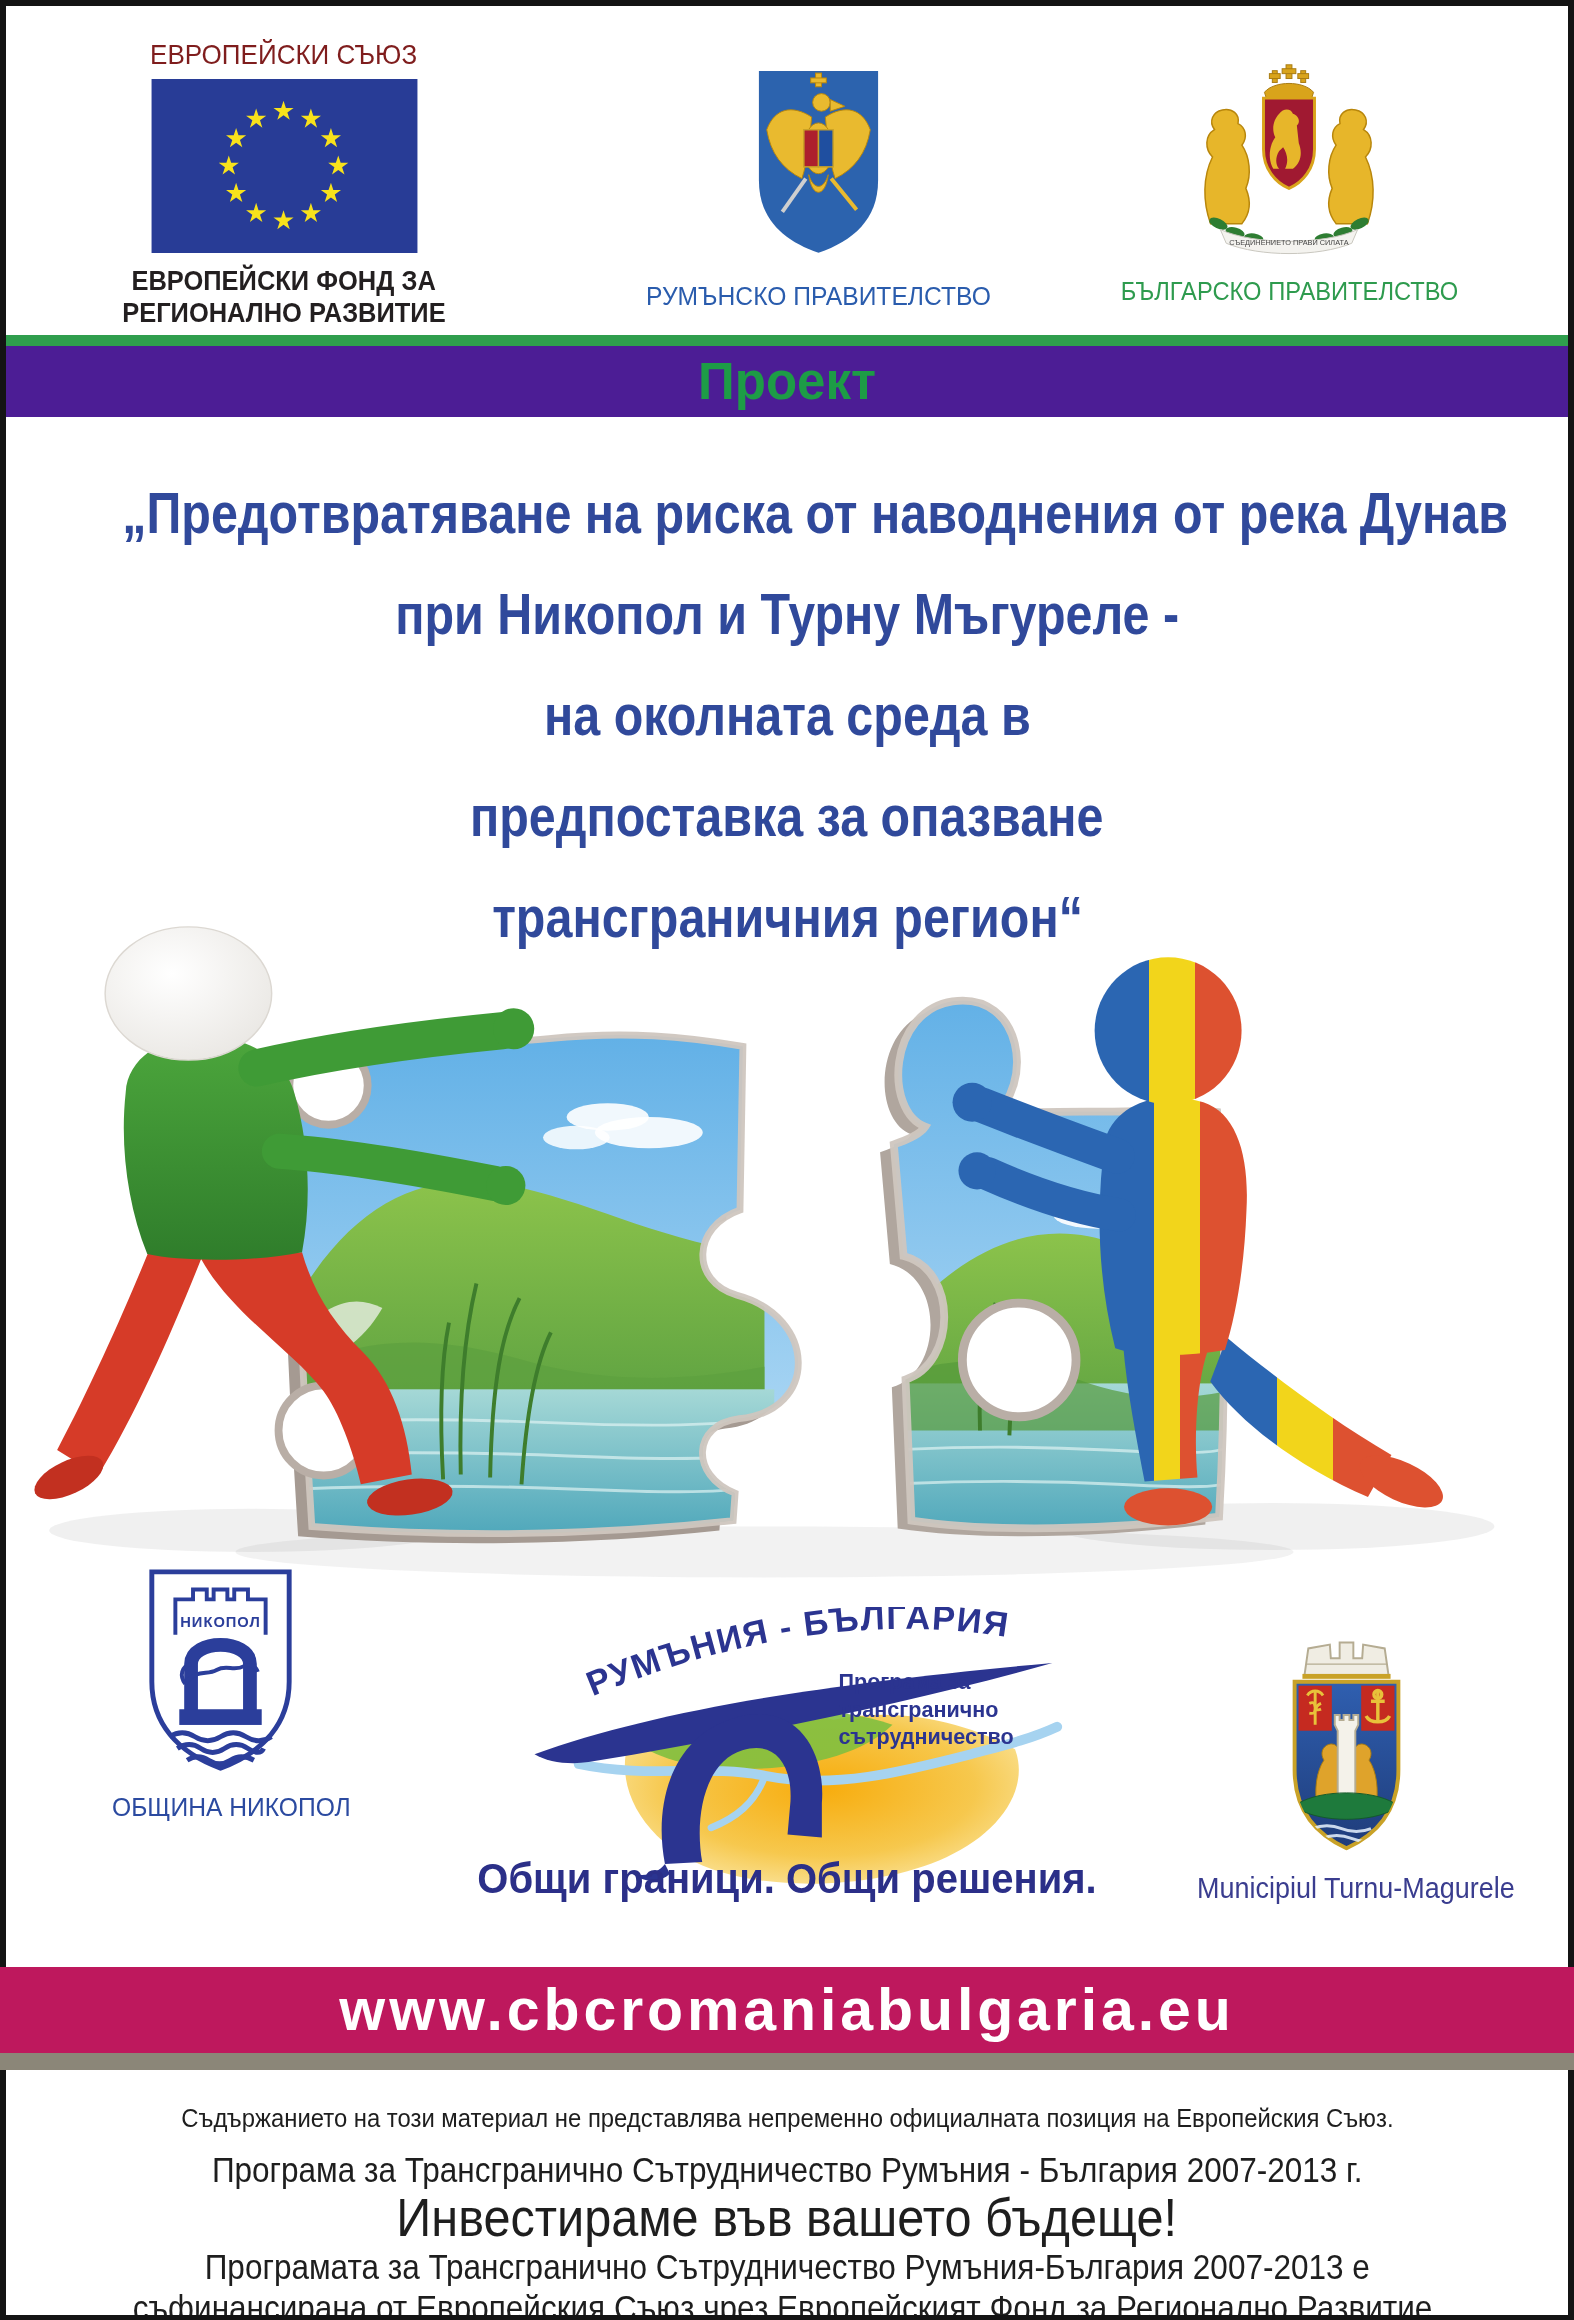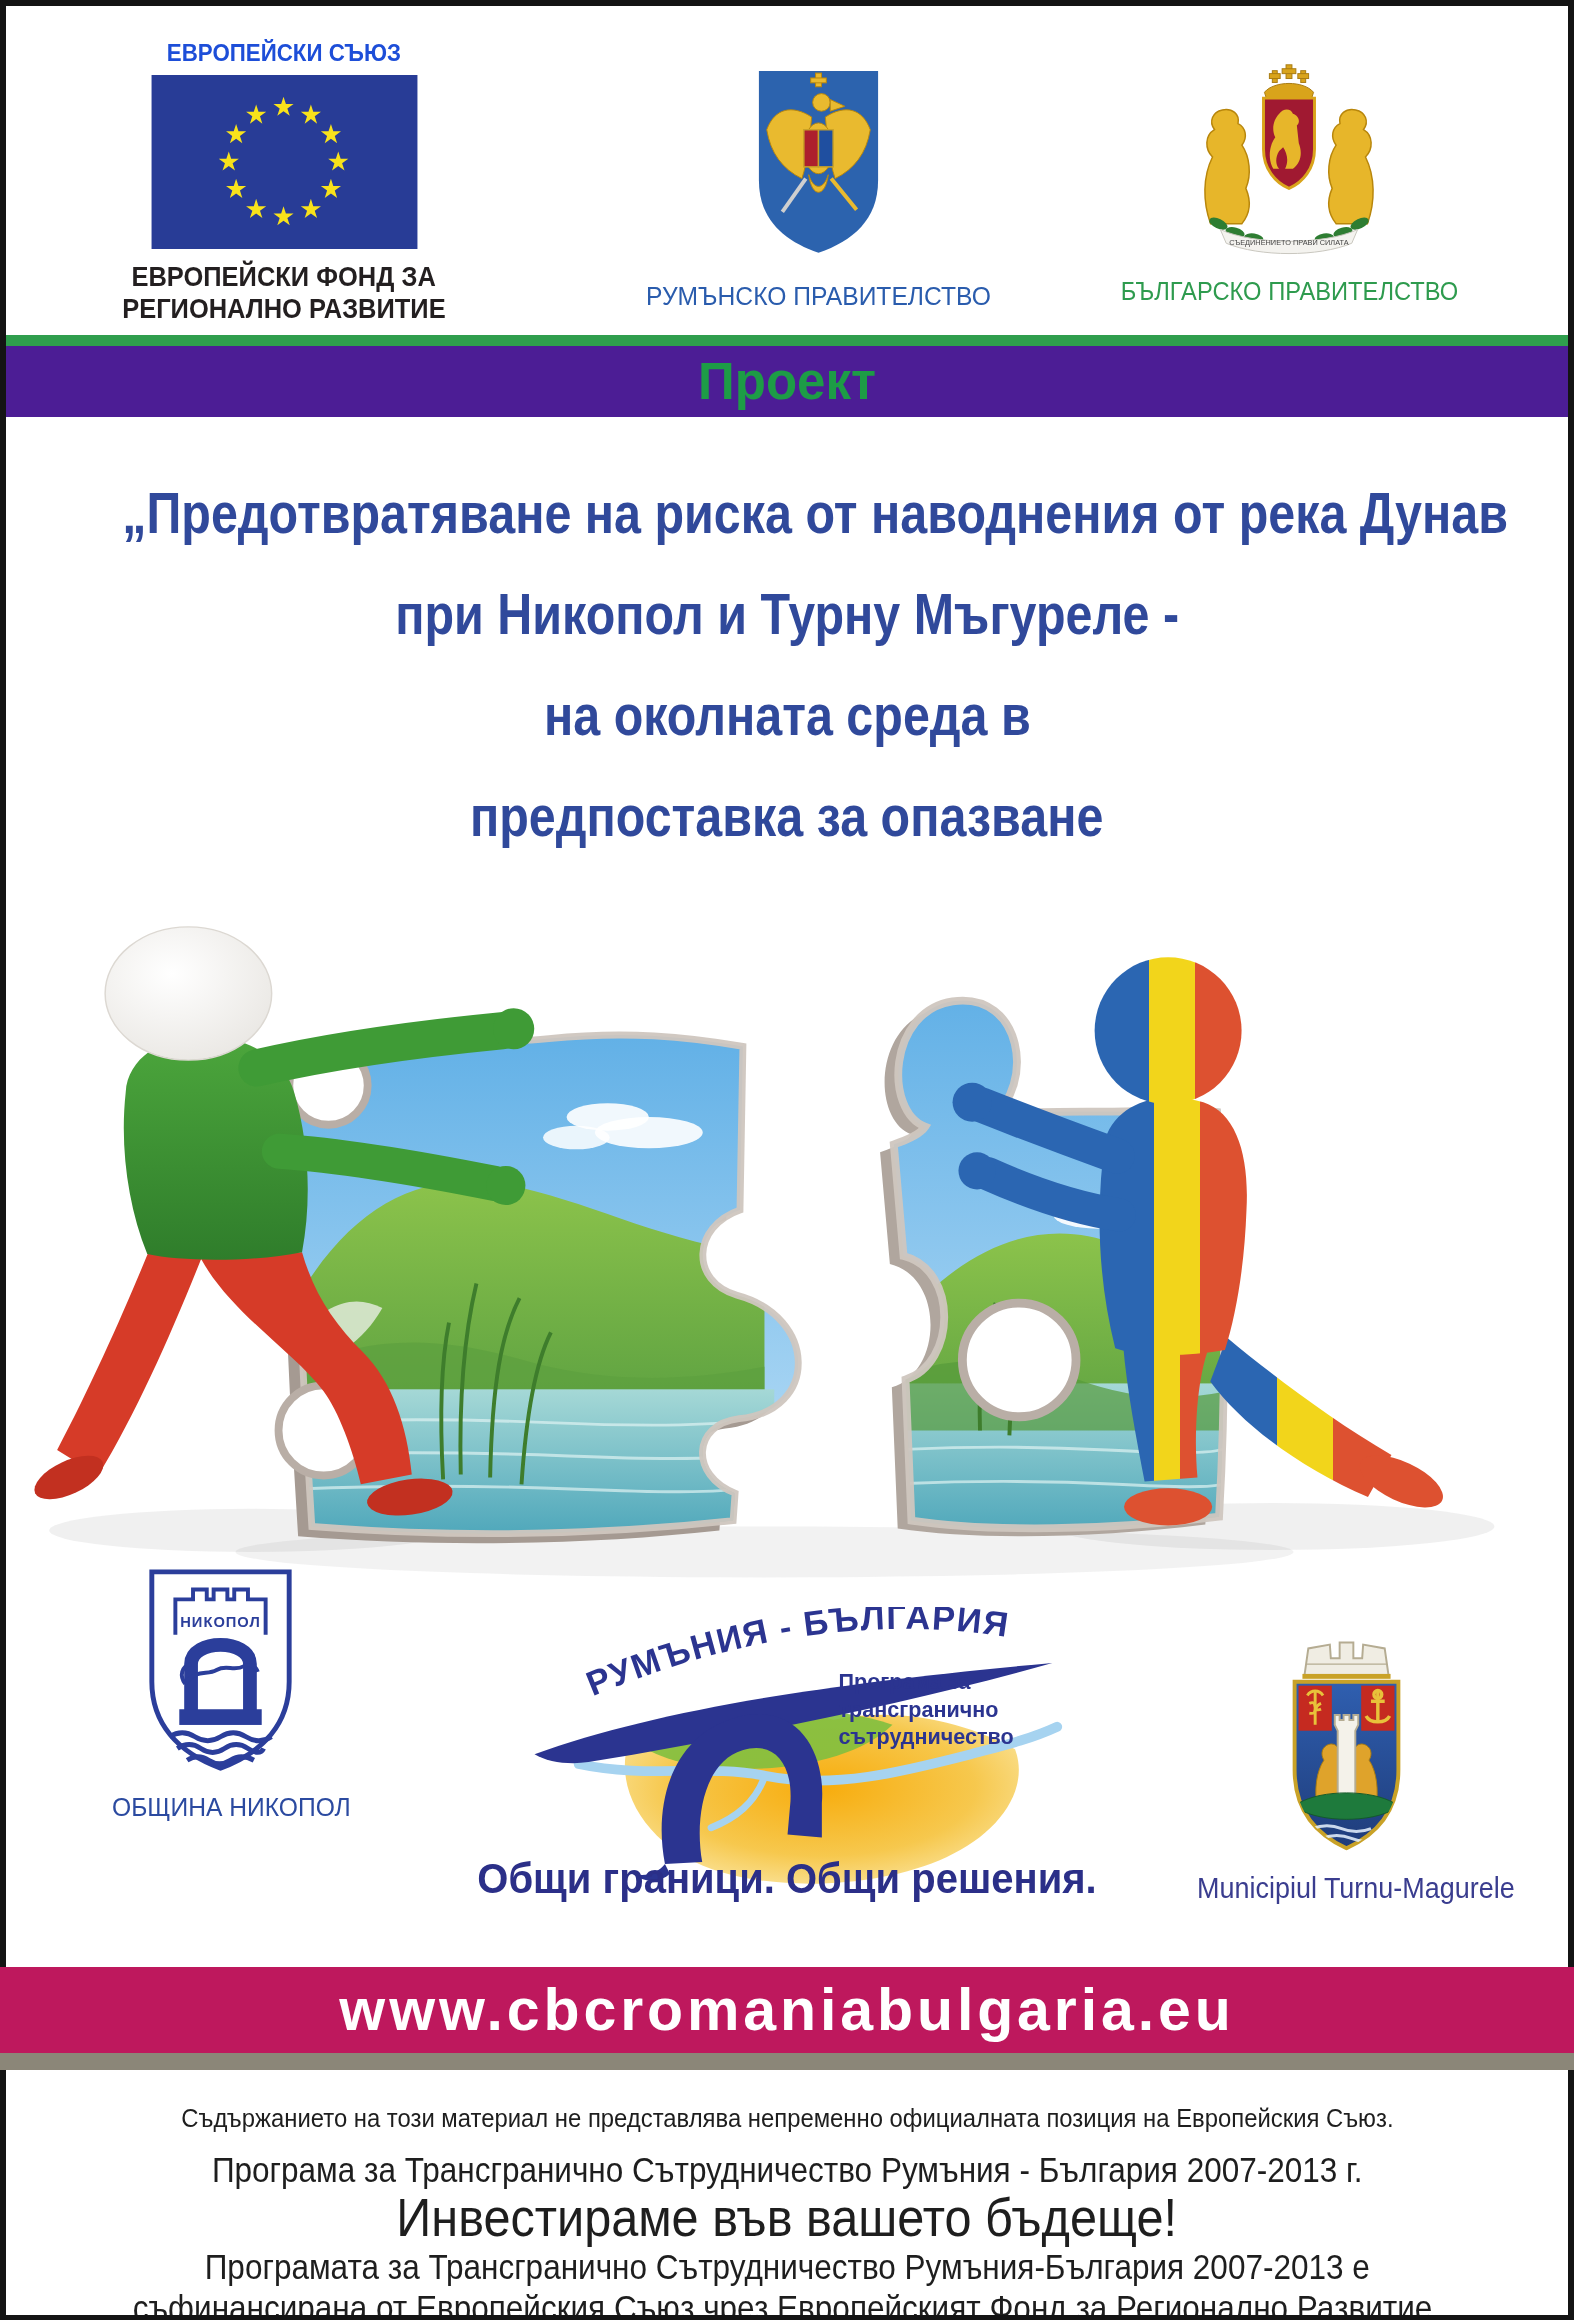--- a/index.html
+++ b/index.html
@@ -7,21 +7,21 @@
           font-family:"Liberation Sans",sans-serif;color:#1e1e1e;}
   
   .frame{position:absolute;background:#141414;z-index:4;}
   .frame.top{left:0;top:0;right:0;height:5.9px;}
   .frame.bottom{left:0;bottom:0;right:0;height:5.9px;}
   .frame.left{left:0;top:0;bottom:0;width:5.9px;}
   .frame.right{right:0;top:0;bottom:0;width:5.9px;}
 
   .hdr-block{position:absolute;text-align:center;z-index:2;}
   .eu-block{left:93px;top:39px;width:382px;}
-  .eu-title{font-size:24px;font-weight:700;color:#1d4ed8;letter-spacing:0px;}
+  .eu-title{font-size:28px;font-weight:400;color:#7f1d1d;letter-spacing:0px;}
   .eu-sub{font-size:27.4px;font-weight:600;color:#231f20;line-height:32px;margin-top:7.8px;}
   .ro-block{left:627px;top:65px;width:382px;}
   .gov-label-ro{font-size:26.5px;color:#2a5cad;margin-top:19.6px;}
   .bg-block{left:1093px;top:55px;width:392px;}
   .gov-label-bg{font-size:25.5px;color:#2e9b4e;margin-top:15.7px;}
   .squeeze{display:inline-block;transform:scaleX(.93);transform-origin:center;white-space:nowrap;}
 
   .strip-green{position:absolute;left:5.9px;right:5.9px;top:335px;height:10.8px;background:#2f9e4d;z-index:2;}
   .band-yellow{position:absolute;left:5.9px;right:5.9px;top:346px;height:71px;background:#4c1d95;z-index:2;
                text-align:center;line-height:71px;font-size:51px;font-weight:bold;color:#1d9c46;}
@@ -148,20 +148,21 @@
   </div>
 
   <div class="strip-green"></div>
   <div class="band-yellow"><span>Проект</span></div>
 
   <div class="title-block">
     <div class="title-line"><span>„Предотвратяване на риска от наводнения от река Дунав</span></div>
     <div class="title-line"><span>при Никопол и Турну Мъгуреле -</span></div>
     <div class="title-line"><span>на околната среда в</span></div>
     <div class="title-line"><span>предпоставка за опазване</span></div>
+    <div class="title-line"><span>трансграничния регион“</span></div>
   </div>
 
   <svg class="illus" viewBox="0 0 1606 690">
     <defs>
       <linearGradient id="skyG" x1="0" y1="0" x2="0" y2="1">
         <stop offset="0" stop-color="#5fafe6"></stop>
           <stop offset="1" stop-color="#c3e3f8"></stop>
       </linearGradient>
       <linearGradient id="hillG" x1="0" y1="0" x2="0" y2="1">
         <stop offset="0" stop-color="#8cc34b"></stop>

